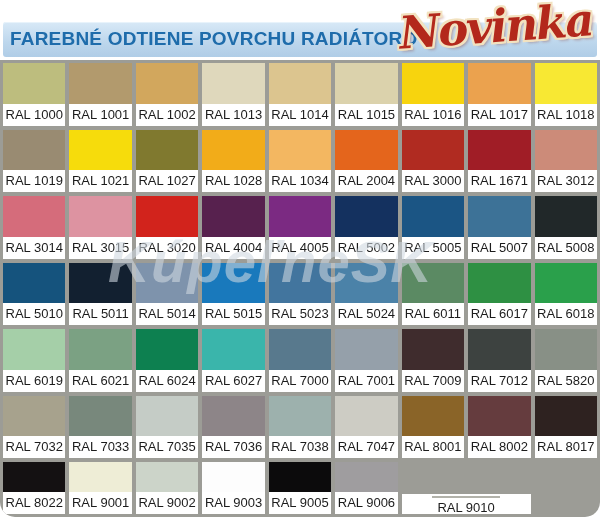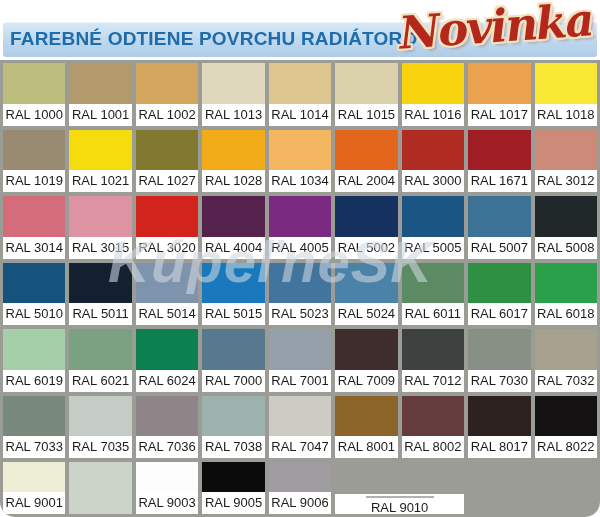--- a/index.html
+++ b/index.html
@@ -271,38 +271,42 @@
       </div>
       <div class="cell">
         <div class="swatch" style="background: rgb(123, 161, 131);"></div>
         <div class="label">RAL 6021</div>
       </div>
       <div class="cell">
         <div class="swatch" style="background: rgb(13, 128, 80);"></div>
         <div class="label">RAL 6024</div>
       </div>
       <div class="cell">
+        <div class="swatch" style="background: rgb(58, 181, 171);"></div>
+        <div class="label">RAL 6027</div>
+      </div>
+      <div class="cell">
         <div class="swatch" style="background: rgb(88, 121, 141);"></div>
         <div class="label">RAL 7000</div>
       </div>
       <div class="cell">
         <div class="swatch" style="background: rgb(149, 160, 170);"></div>
         <div class="label">RAL 7001</div>
       </div>
       <div class="cell">
         <div class="swatch" style="background: rgb(63, 44, 45);"></div>
         <div class="label">RAL 7009</div>
       </div>
       <div class="cell">
         <div class="swatch" style="background: rgb(61, 66, 64);"></div>
         <div class="label">RAL 7012</div>
       </div>
       <div class="cell">
         <div class="swatch" style="background: rgb(136, 144, 134);"></div>
-        <div class="label">RAL 7030</div>
+        <div class="label">RAL 5820</div>
       </div>
       <div class="cell">
         <div class="swatch" style="background: rgb(167, 162, 141);"></div>
         <div class="label">RAL 7032</div>
       </div>
       <div class="cell">
         <div class="swatch" style="background: rgb(120, 136, 124);"></div>
         <div class="label">RAL 7033</div>
       </div>
       <div class="cell">
@@ -336,20 +340,21 @@
       <div class="cell">
         <div class="swatch" style="background: rgb(20, 17, 18);"></div>
         <div class="label">RAL 8022</div>
       </div>
       <div class="cell">
         <div class="swatch" style="background: rgb(238, 237, 214);"></div>
         <div class="label">RAL 9001</div>
       </div>
       <div class="cell">
         <div class="swatch" style="background: rgb(204, 212, 201);"></div>
+        <div class="label">RAL 9002</div>
       </div>
       <div class="cell">
         <div class="swatch" style="background: rgb(253, 253, 253);"></div>
         <div class="label">RAL 9003</div>
       </div>
       <div class="cell">
         <div class="swatch" style="background: rgb(12, 11, 12);"></div>
         <div class="label">RAL 9005</div>
       </div>
       <div class="cell">

